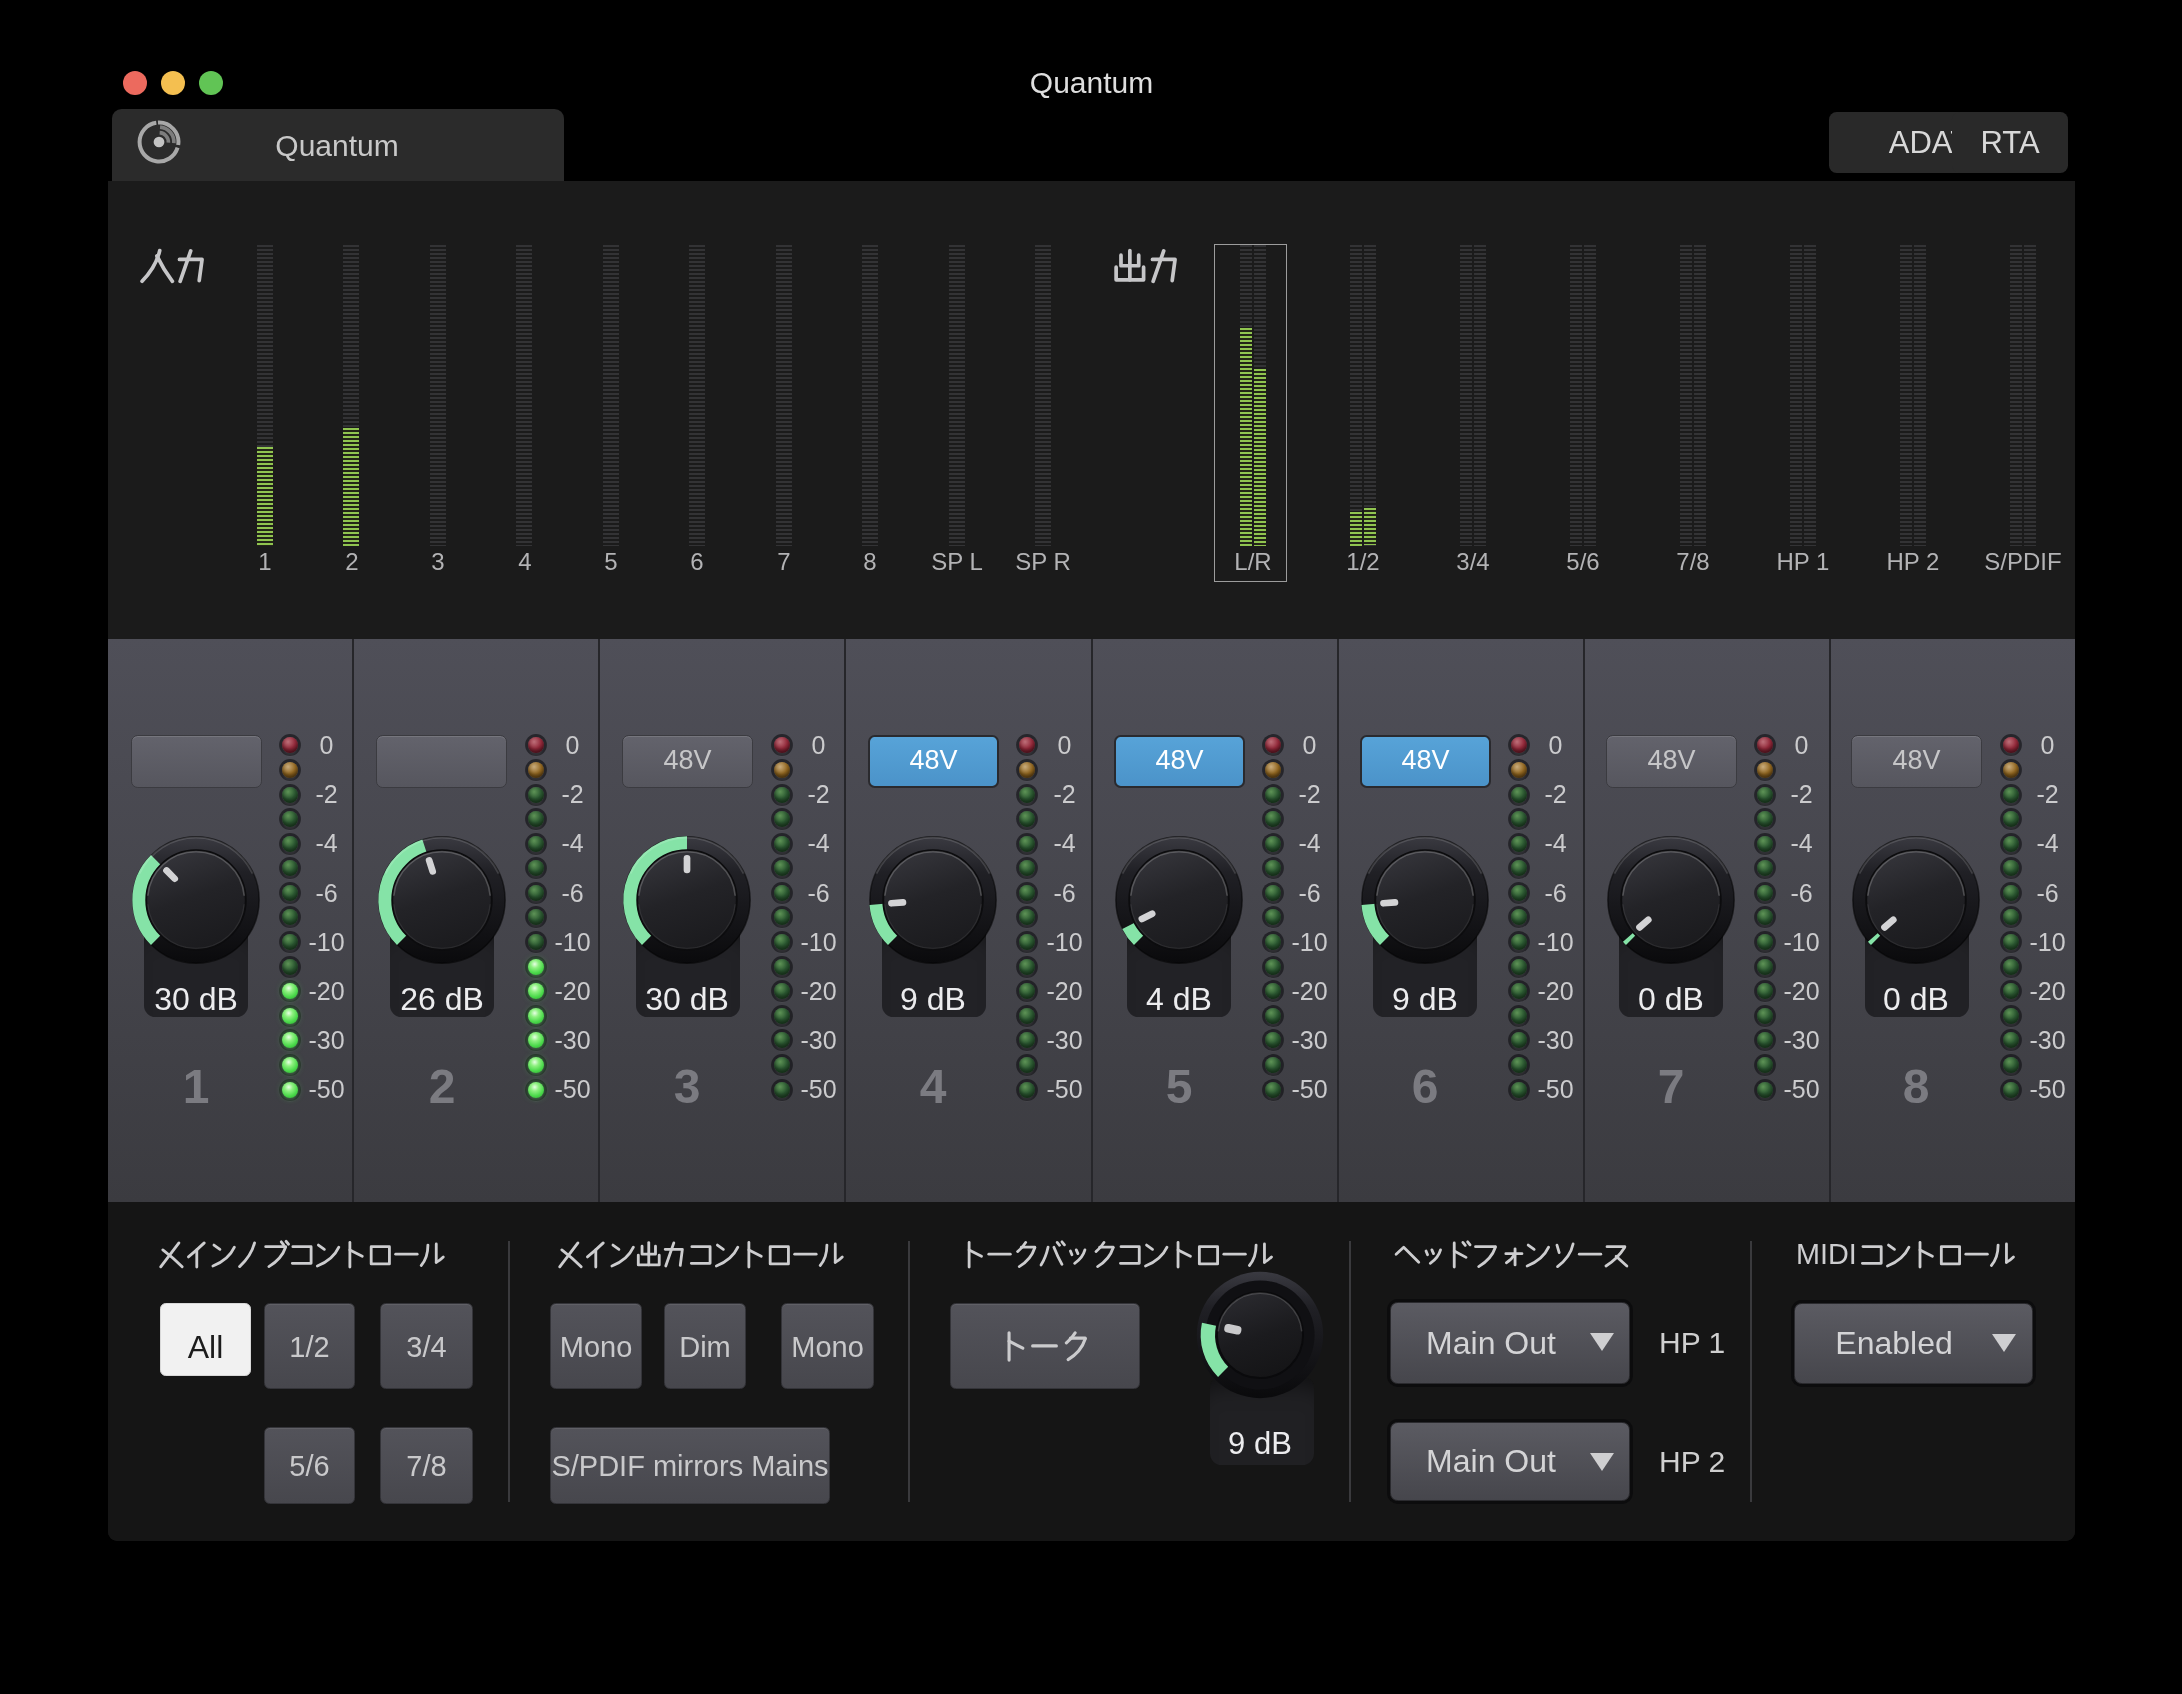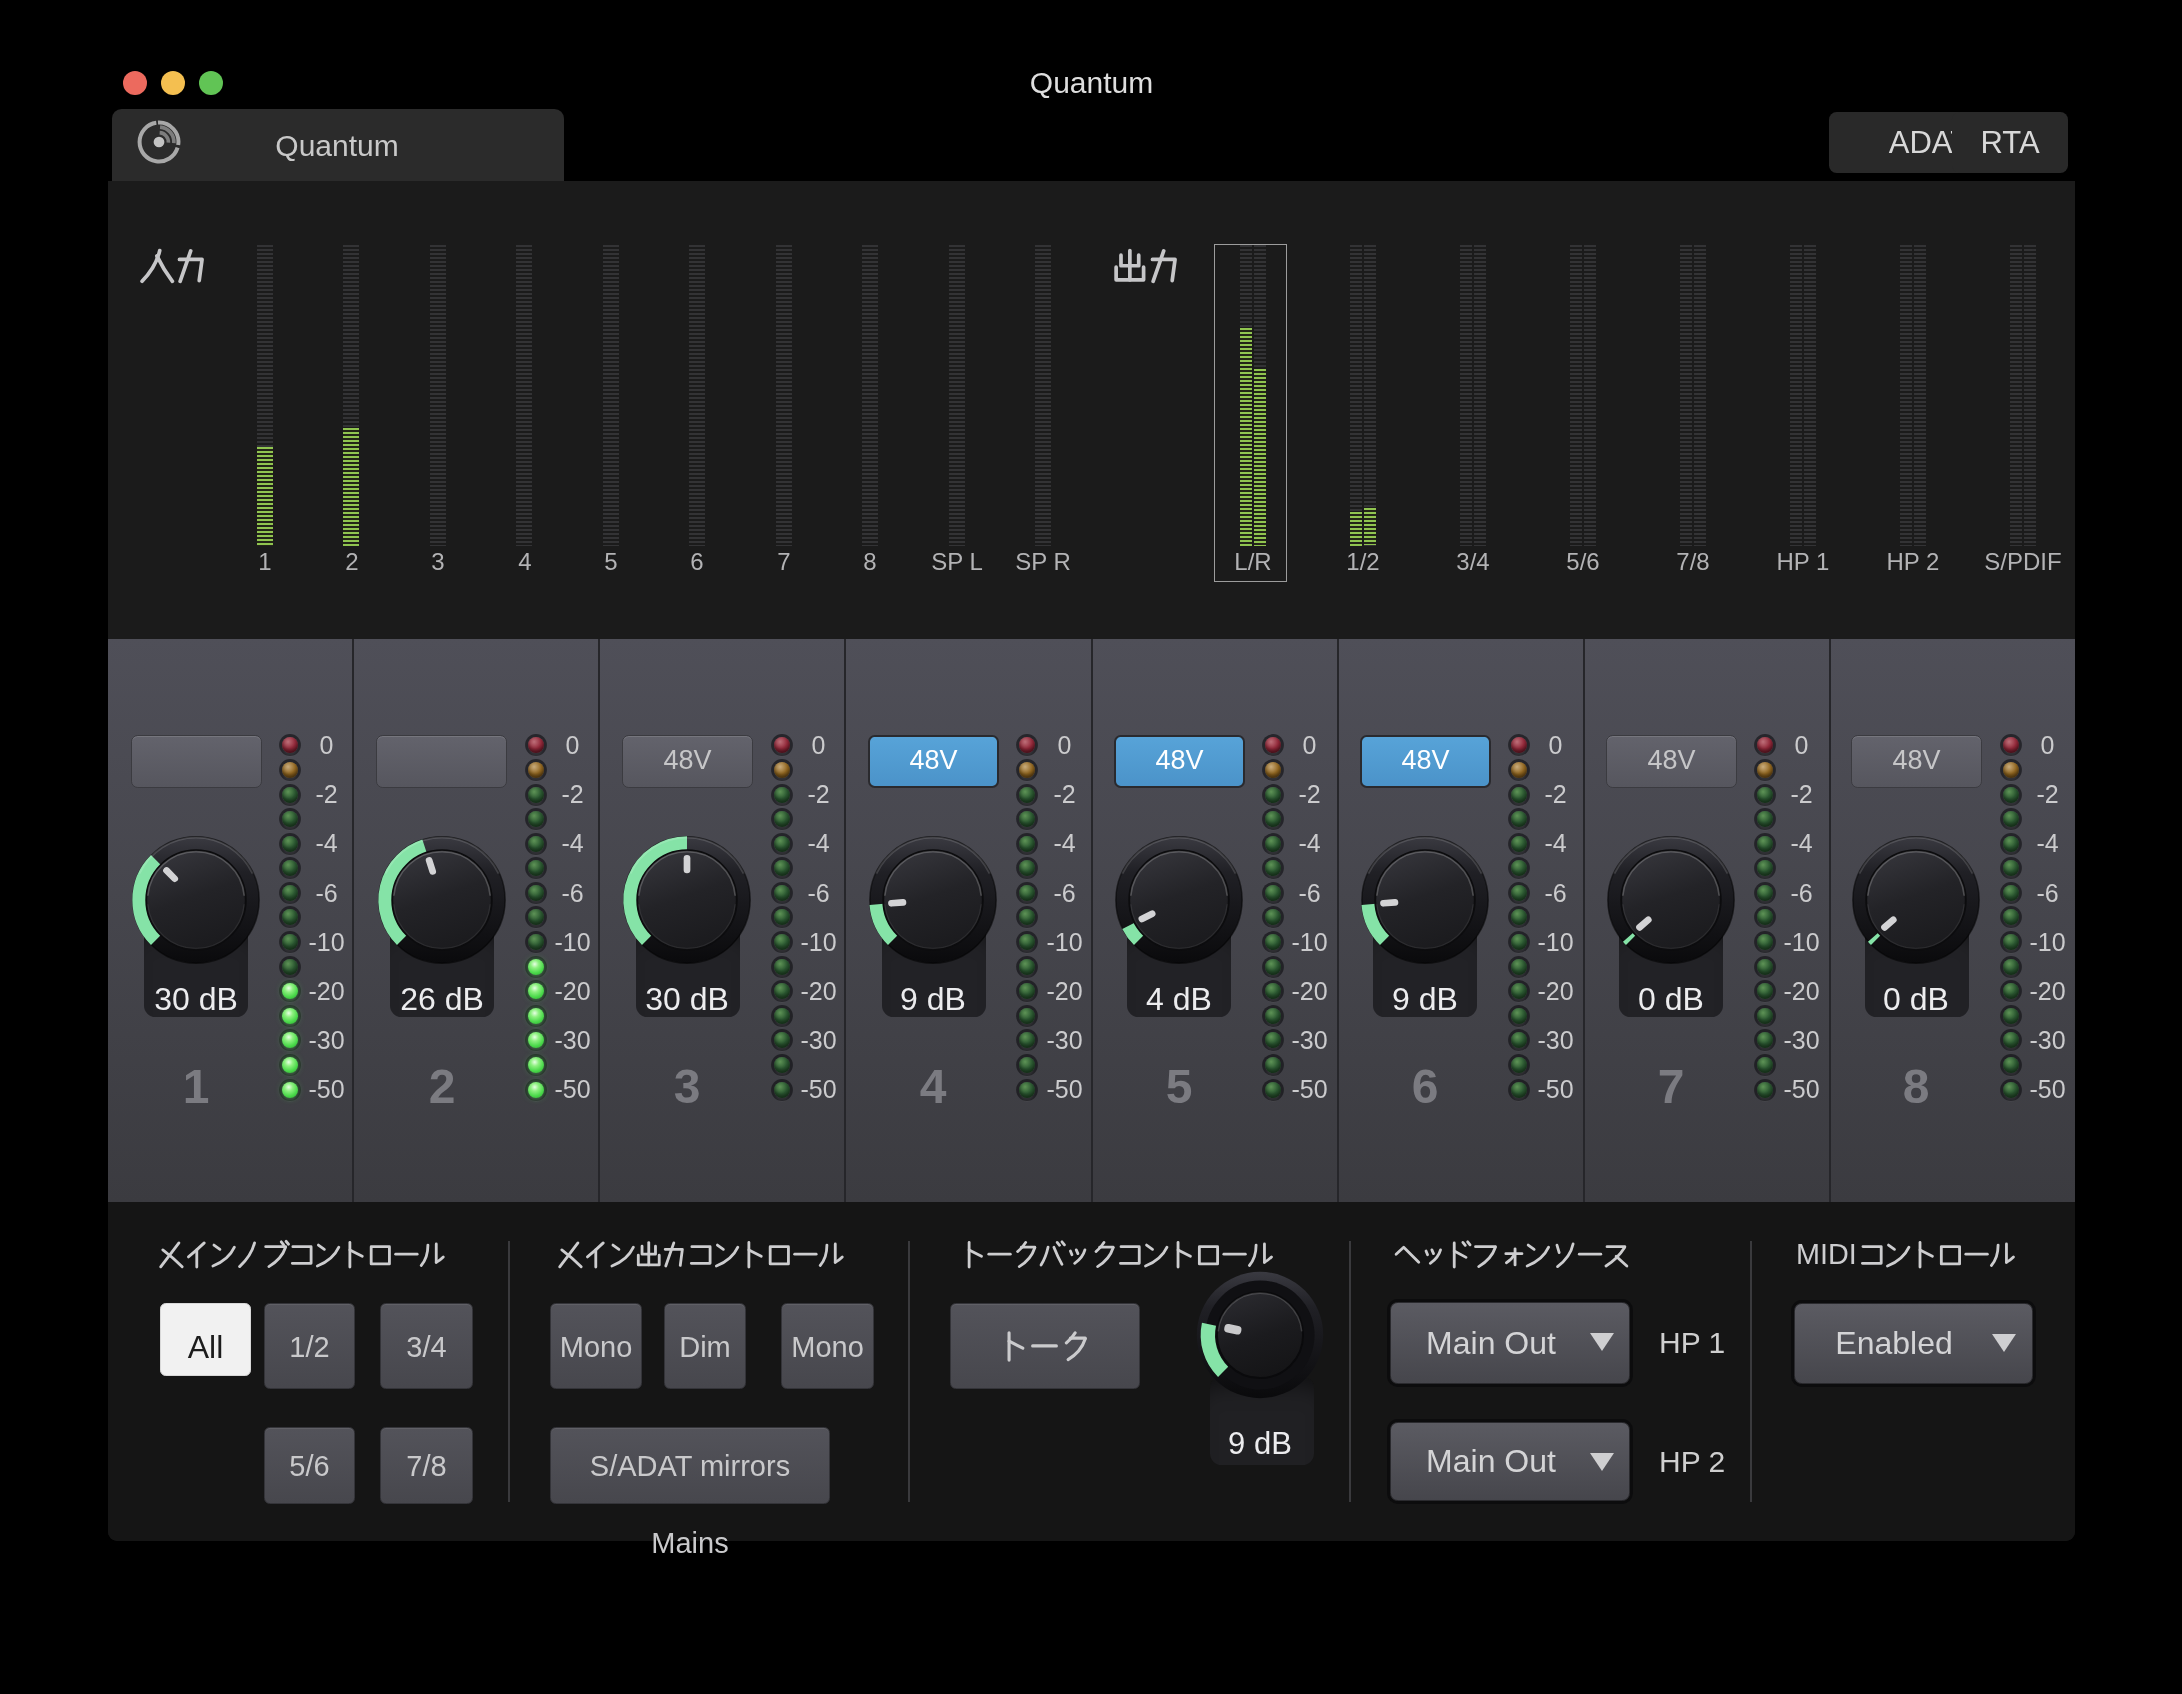--- a/index.html
+++ b/index.html
@@ -704,21 +704,21 @@
       </g>
     </svg></div>
 <div class="bbtn ball" style="left:160px;top:1303px;width:91px;height:73px;line-height:87px">All</div>
 <div class="bbtn" style="left:264px;top:1303px;width:91px;height:86px;line-height:86px">1/2</div>
 <div class="bbtn" style="left:380px;top:1303px;width:93px;height:86px;line-height:86px">3/4</div>
 <div class="bbtn" style="left:264px;top:1427px;width:91px;height:77px;line-height:77px">5/6</div>
 <div class="bbtn" style="left:380px;top:1427px;width:93px;height:77px;line-height:77px">7/8</div>
 <div class="bbtn" style="left:550px;top:1303px;width:92px;height:86px;line-height:86px">Mono</div>
 <div class="bbtn" style="left:664px;top:1303px;width:82px;height:86px;line-height:86px">Dim</div>
 <div class="bbtn" style="left:781px;top:1303px;width:93px;height:86px;line-height:86px">Mono</div>
-<div class="bbtn" style="left:550px;top:1427px;width:280px;height:77px;line-height:77px">S/ADAT mirrors Mains</div>
+<div class="bbtn" style="left:550px;top:1427px;width:280px;height:77px;line-height:77px">S/PDIF mirrors Mains</div>
 <div class="bbtn" style="left:950px;top:1303px;width:190px;height:86px"></div>
 <div class="abs" style="left:999px;top:1329px"><svg width="92" height="35" viewBox="0 0 96 36" style="overflow:visible">
       <g fill="none" stroke="#cbcbcd" stroke-width="3.25" stroke-linecap="round" stroke-linejoin="round">
         <path d="M 10.5 3.7 L 10.5 32.2"></path>
         <path d="M 10.5 12.4 L 24.8 19.8"></path>
         <path d="M 35.1 17.4 L 59.9 17.4"></path>
         <path d="M 79.5 3.7 Q 75.8 10.2 70.2 14.3"></path>
         <path d="M 74.5 9.3 L 90.0 9.3"></path>
         <path d="M 90.0 9.9 Q 85.7 23.6 72.1 31.6"></path>
       </g>

